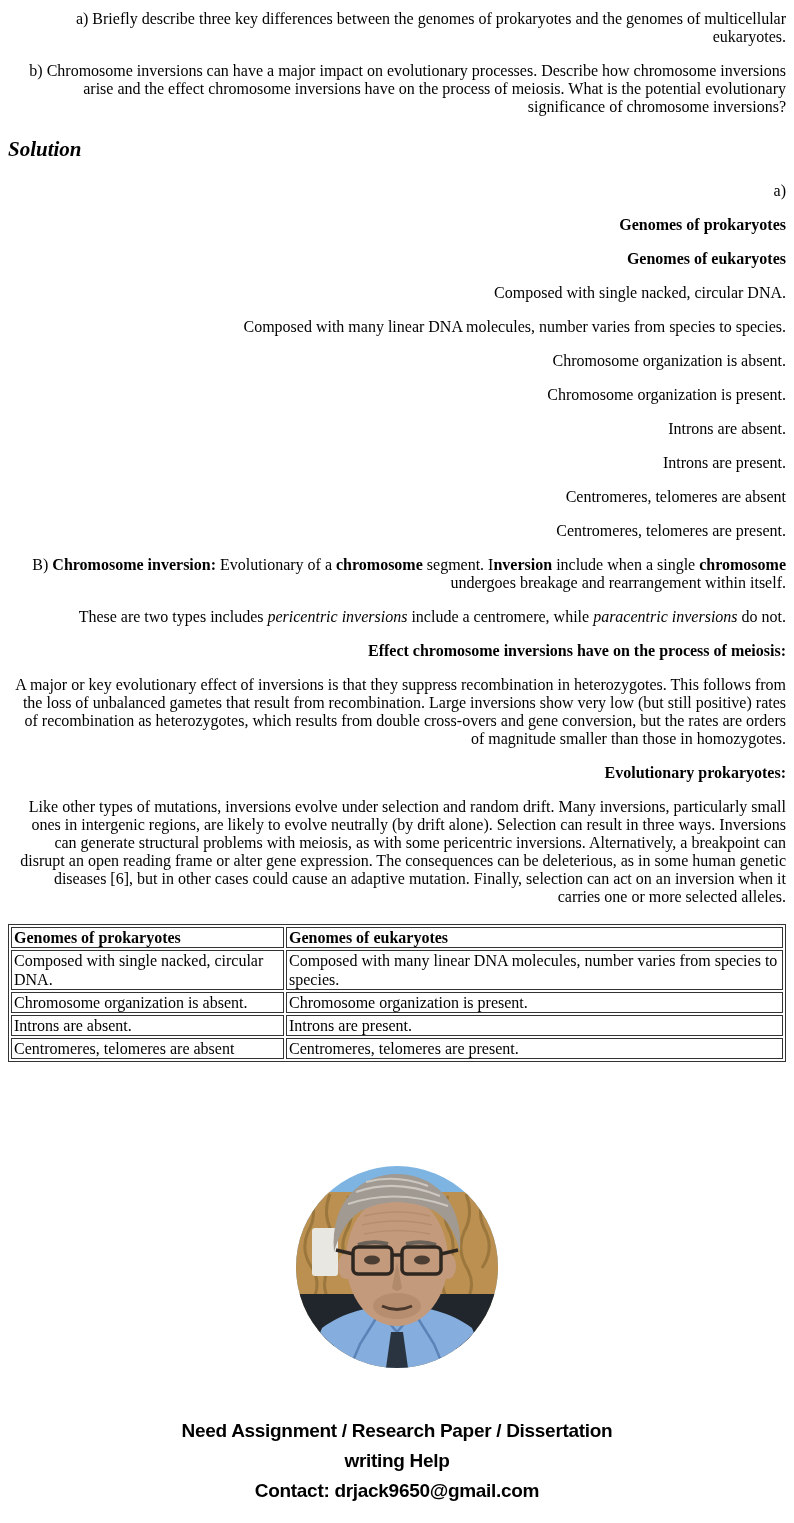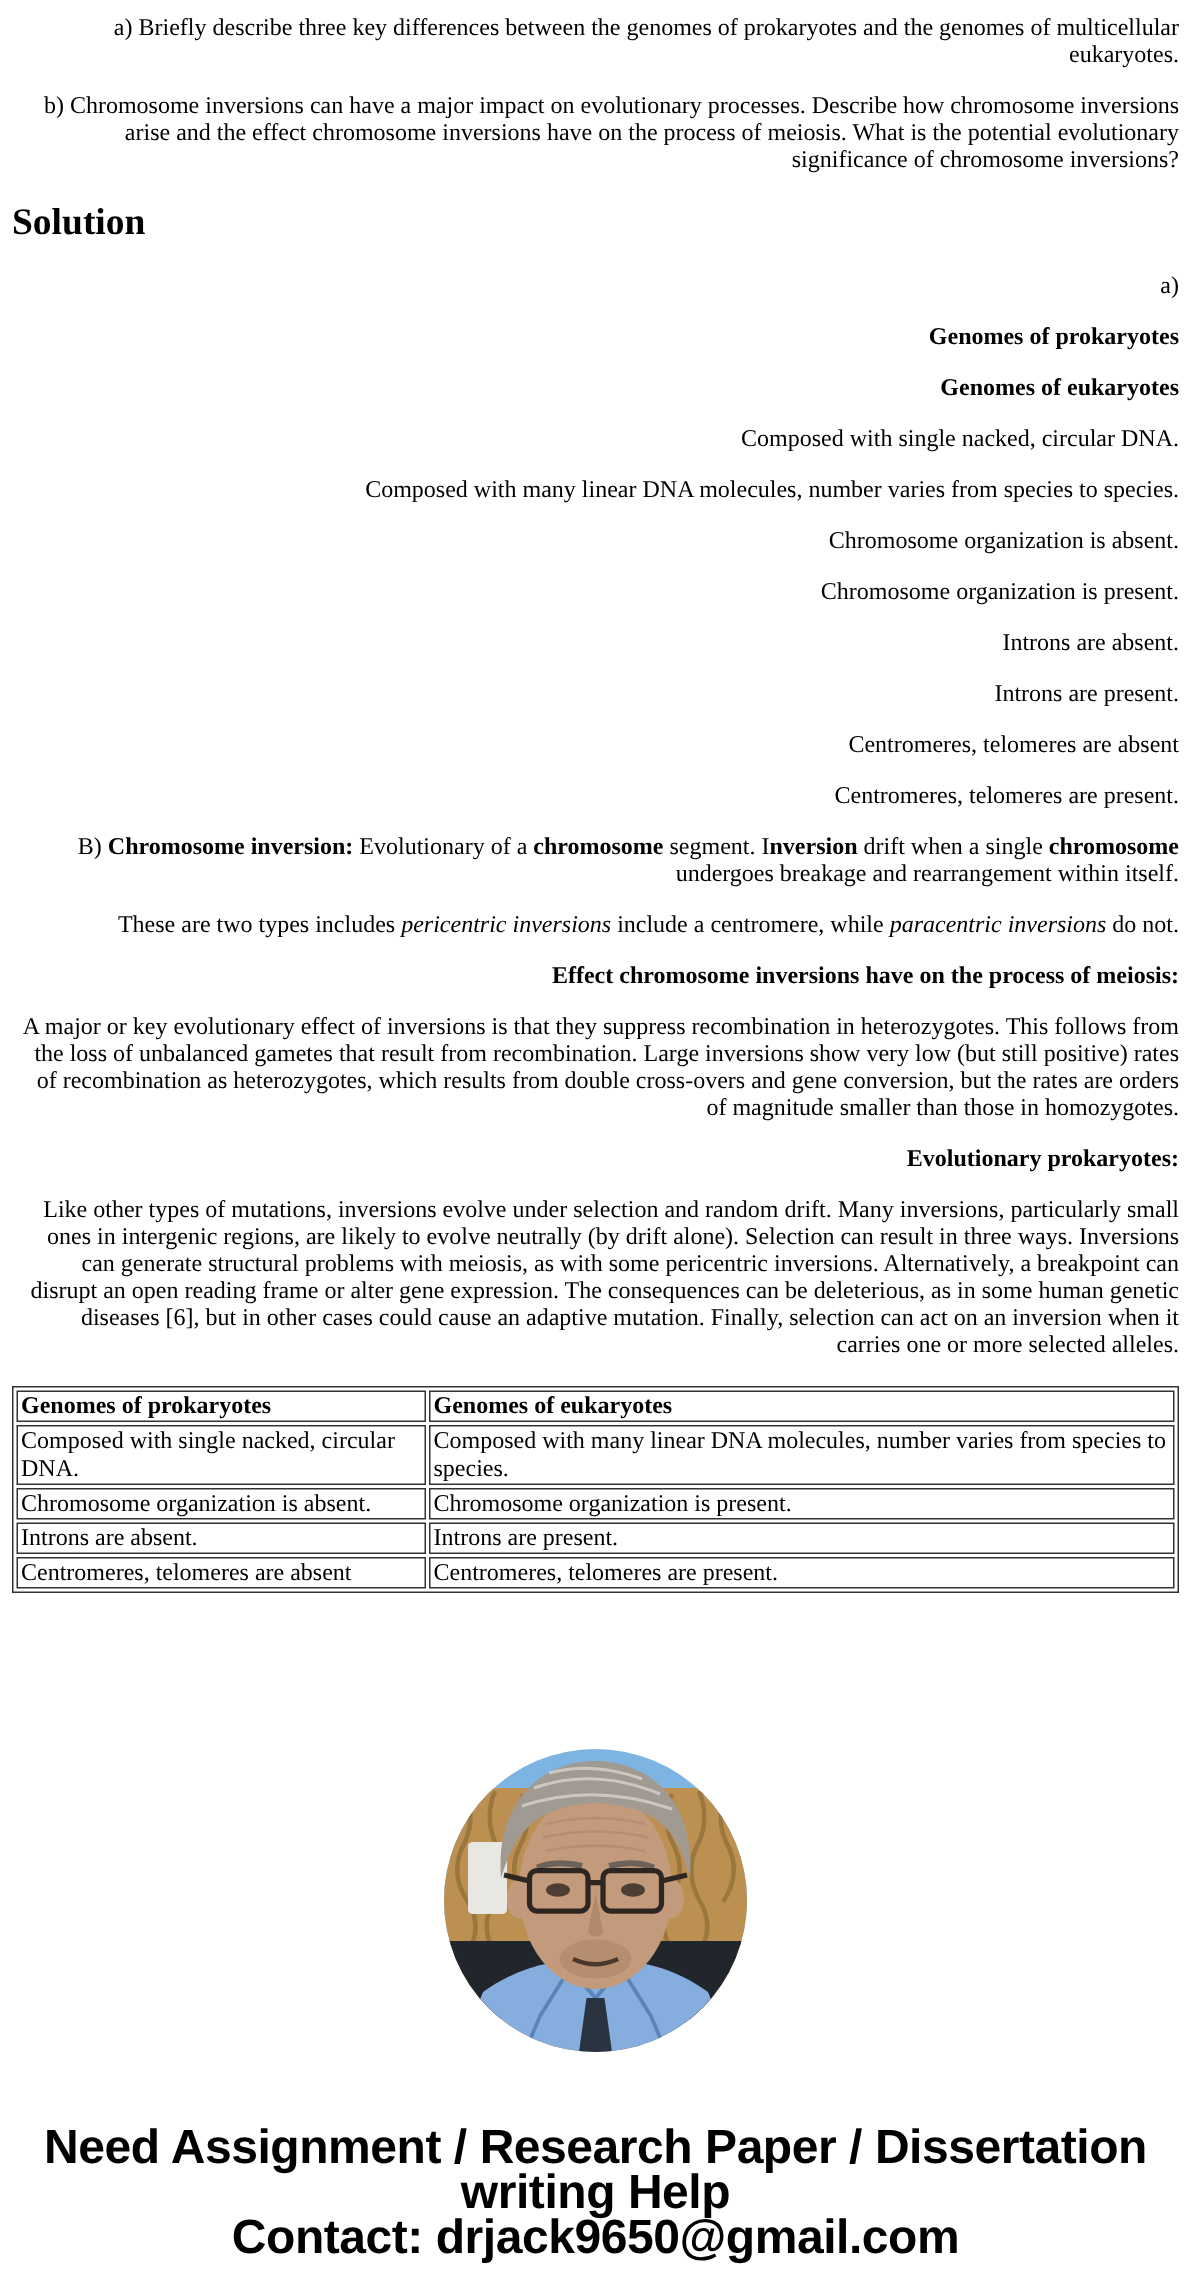--- a/index.html
+++ b/index.html
@@ -8,24 +8,25 @@
     width: 778px;
     color: #000000;
     font-family: "Liberation Serif", serif;
     font-size: 16px;
     line-height: 18px;
   }
   #content p { margin: 16px 0; text-align: right; }
   #content > p:first-child { margin-top: 2px; }
   h2.solution-heading {
     font-family: "Liberation Serif", serif;
-    font-size: 25px;
+    font-size: 21px;
     line-height: 22px;
     font-weight: 700;
     margin: 22px 0;
+    font-style: italic;
   }
   em { font-style: italic; }
   strong { font-weight: 700; }
 
   table.comparison {
     border-collapse: separate;
     border-spacing: 2px;
     border: 1px solid #333333;
     width: 778px;
     margin: 18px 0 0 0;
@@ -44,21 +45,21 @@
     margin-top: 104px;
     display: flex;
     justify-content: center;
   }
   .footer {
     margin-top: 48px;
     margin-bottom: 27px;
     text-align: center;
     font-family: "Liberation Sans", sans-serif;
     font-weight: 700;
-    font-size: 32px;
+    font-size: 19px;
     line-height: 30px;
     letter-spacing: -0.3px;
     color: #000000;
   }
 </style>
 </head>
 <body>
 
 <main id="content">
     <p><span>a) Briefly describe three key differences between the genomes of prokaryotes and the genomes of multicellular eukaryotes.</span></p>
@@ -68,21 +69,21 @@
     <p><strong>Genomes of prokaryotes</strong></p>
     <p><strong>Genomes of eukaryotes</strong></p>
     <p><span>Composed with single nacked, circular DNA.</span></p>
     <p><span>Composed with many linear DNA molecules, number varies from species to species.</span></p>
     <p><span>Chromosome organization is absent.</span></p>
     <p><span>Chromosome organization is present.</span></p>
     <p><span>Introns are absent.</span></p>
     <p><span>Introns are present.</span></p>
     <p><span>Centromeres, telomeres are absent</span></p>
     <p><span>Centromeres, telomeres are present.</span></p>
-    <p><span>B) </span><strong>Chromosome inversion:</strong><span> Evolutionary of a </span><strong>chromosome</strong><span> segment. I</span><strong>nversion</strong><span> drift when a single </span><strong>chromosome</strong><span> undergoes breakage and rearrangement within itself.</span></p>
+    <p><span>B) </span><strong>Chromosome inversion:</strong><span> Evolutionary of a </span><strong>chromosome</strong><span> segment. I</span><strong>nversion</strong><span> include when a single </span><strong>chromosome</strong><span> undergoes breakage and rearrangement within itself.</span></p>
     <p><span>These are two types includes </span><em>pericentric inversions</em><span> include a centromere, while </span><em>paracentric inversions</em><span> do not.</span></p>
     <p><strong>Effect chromosome inversions have on the process of meiosis:</strong></p>
     <p><span>A major or key evolutionary effect of inversions is that they suppress recombination in heterozygotes. This follows from the loss of unbalanced gametes that result from recombination.  Large inversions show very low (but still positive) rates of recombination as heterozygotes, which results from double cross-overs and gene conversion, but the rates are orders of magnitude smaller than those in homozygotes.</span></p>
     <p><strong>Evolutionary prokaryotes:</strong></p>
     <p><span>Like other types of mutations, inversions evolve under selection and random drift. Many inversions, particularly small ones in intergenic regions, are likely to evolve neutrally (by drift alone). Selection can result in three ways. Inversions can generate structural problems with meiosis, as with some pericentric inversions. Alternatively, a breakpoint can disrupt an open reading frame or alter gene expression. The consequences can be deleterious, as in some human genetic diseases [6], but in other cases could cause an adaptive mutation. Finally, selection can act on an inversion when it carries one or more selected alleles.</span></p>
     <table class="comparison">
       <colgroup>
         <col style="width: 273px;">
         <col>
       </colgroup>

